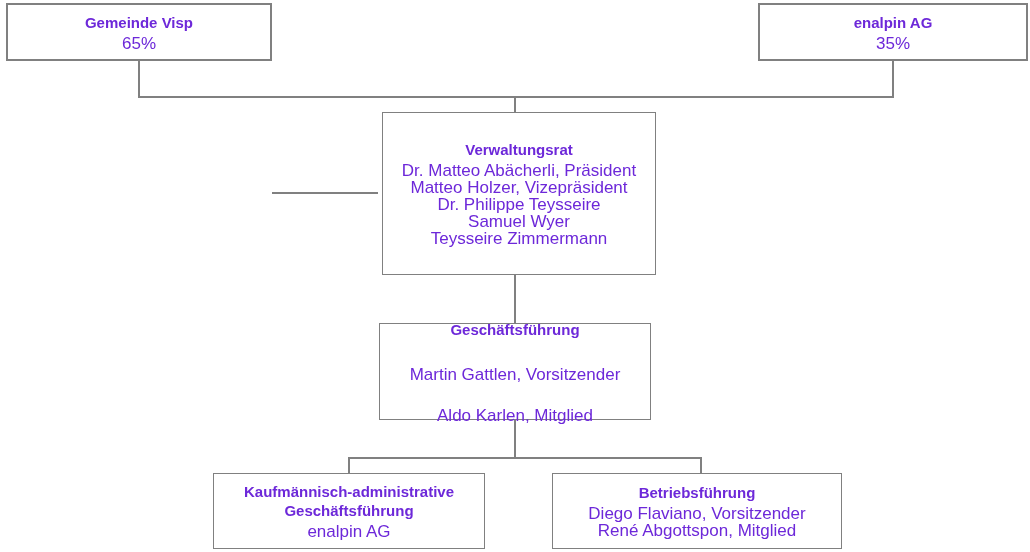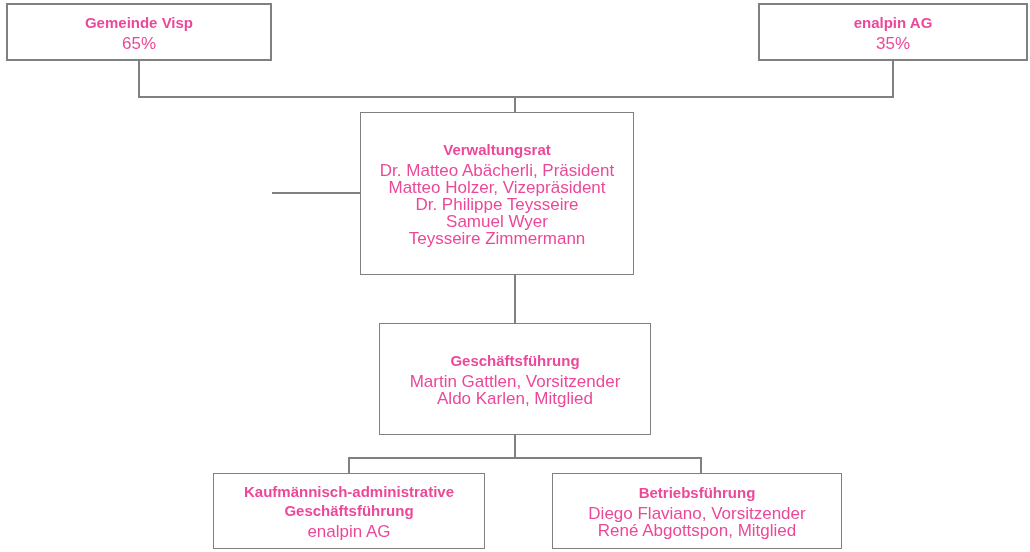--- a/index.html
+++ b/index.html
@@ -6,21 +6,21 @@
     margin: 0;
     padding: 0;
     background: #ffffff;
   }
   .canvas {
     position: relative;
     width: 1030px;
     height: 552px;
     background: #ffffff;
     font-family: "Liberation Sans", sans-serif;
-    color: #ec4899;
+    color: #6d28d9;
     overflow: hidden;
   }
   .box {
     position: absolute;
     box-sizing: border-box;
     background: #ffffff;
     border: 1px solid #808080;
     display: flex;
     flex-direction: column;
     align-items: center;
@@ -67,30 +67,30 @@
     <div class="box-title">Gemeinde Visp</div>
     <div class="box-line">65%</div>
   </div>
 
   <div class="box box--heavy" style="left:758px; top:3px; width:270px; height:58px;">
     <div class="box-title">enalpin AG</div>
     <div class="box-line">35%</div>
   </div>
 
 
-  <div class="box" style="left:360px; top:112px; width:274px; height:163px;">
+  <div class="box" style="left:382px; top:112px; width:274px; height:163px;">
     <div class="box-title">Verwaltungsrat</div>
     <div class="box-line">Dr. Matteo Abächerli, Präsident</div>
     <div class="box-line">Matteo Holzer, Vizepräsident</div>
     <div class="box-line">Dr. Philippe Teysseire</div>
     <div class="box-line">Samuel Wyer</div>
     <div class="box-line">Teysseire Zimmermann</div>
   </div>
 
-  <div class="box" style="left:379px; top:323px; width:272px; height:112px;">
+  <div class="box" style="left:379px; top:323px; width:272px; height:97px;gap:24px;">
     <div class="box-title">Geschäftsführung</div>
     <div class="box-line">Martin Gattlen, Vorsitzender</div>
     <div class="box-line">Aldo Karlen, Mitglied</div>
   </div>
 
   <div class="box" style="left:213px; top:473px; width:272px; height:76px;text-align:center;">
     <div class="box-title">Kaufmännisch-administrative Geschäftsführung</div>
     <div class="box-line">enalpin AG</div>
   </div>
 

